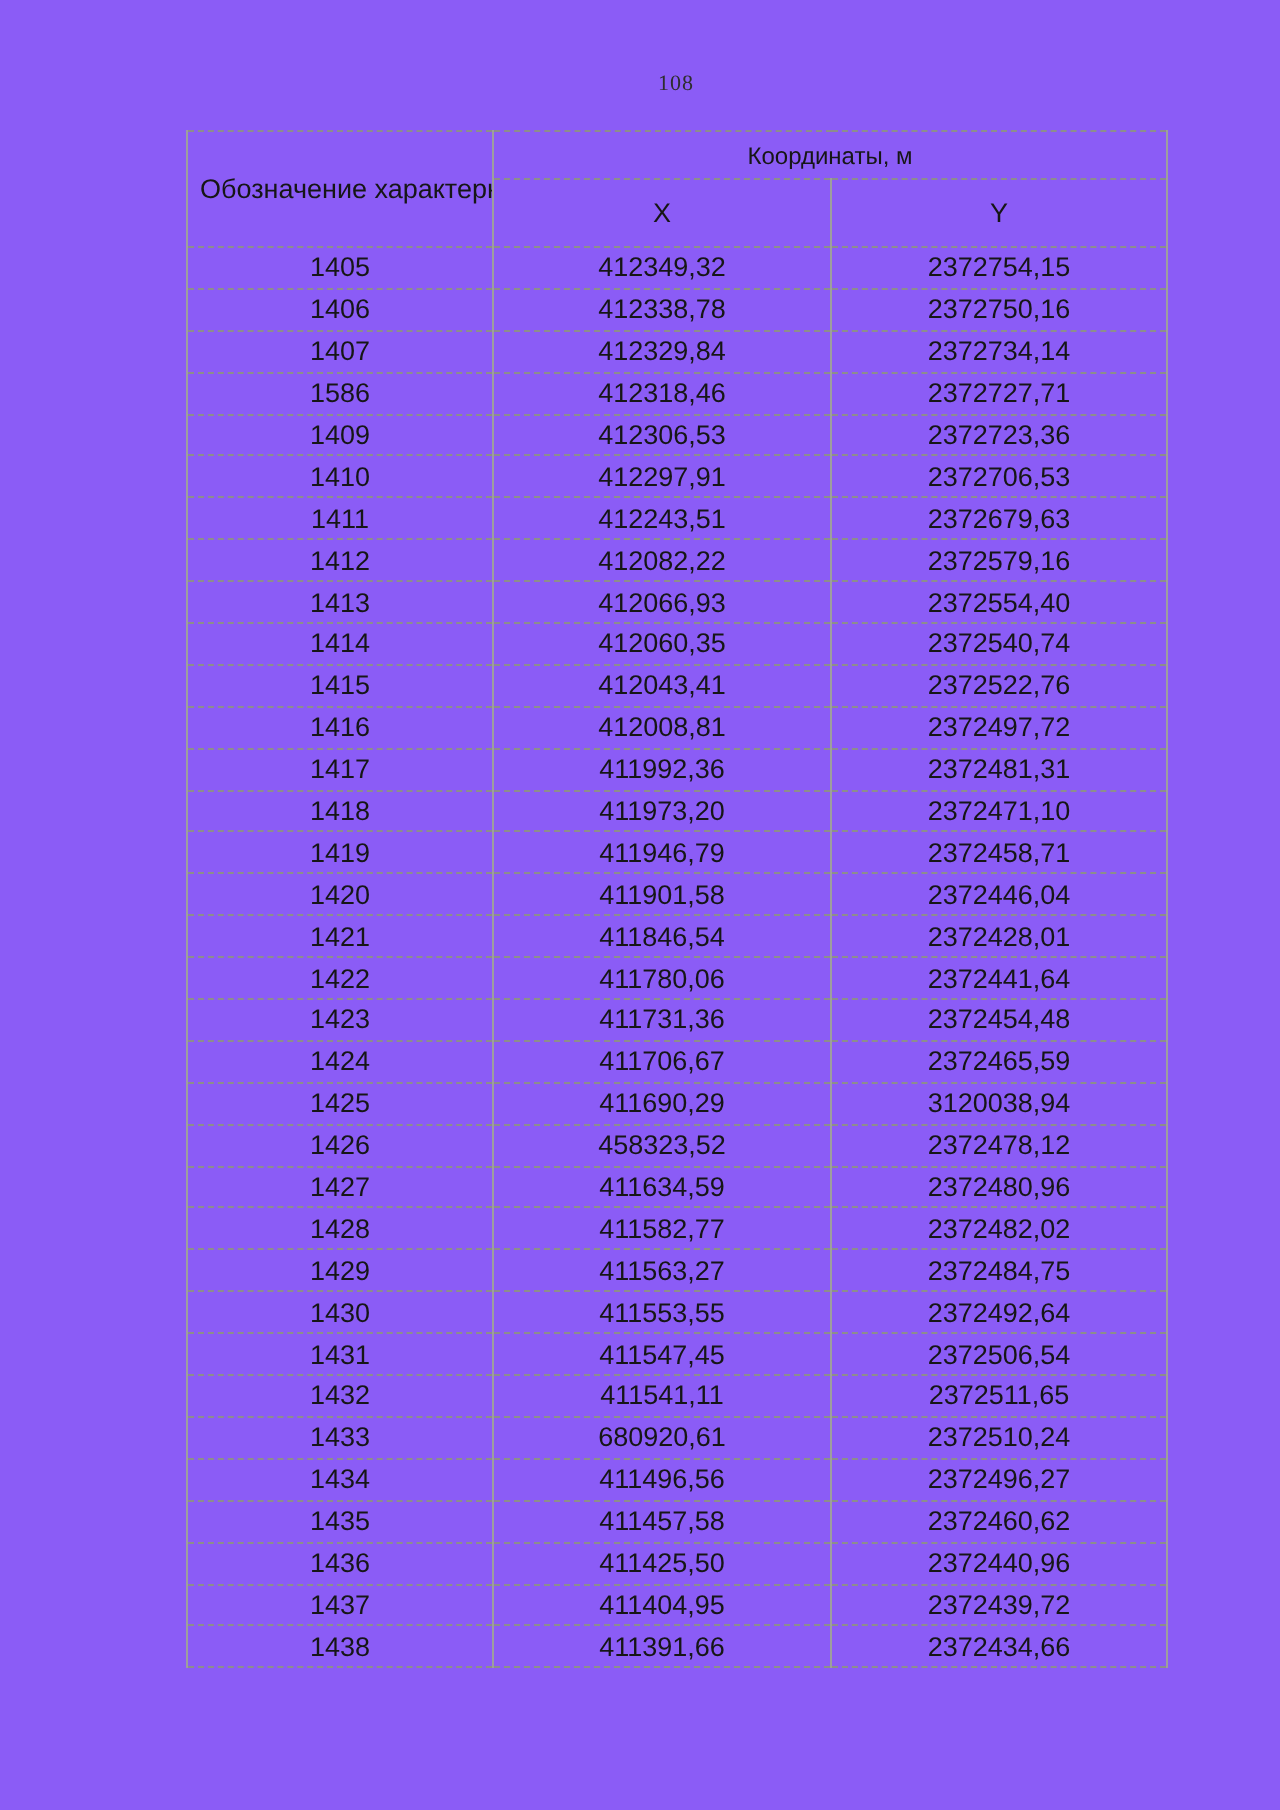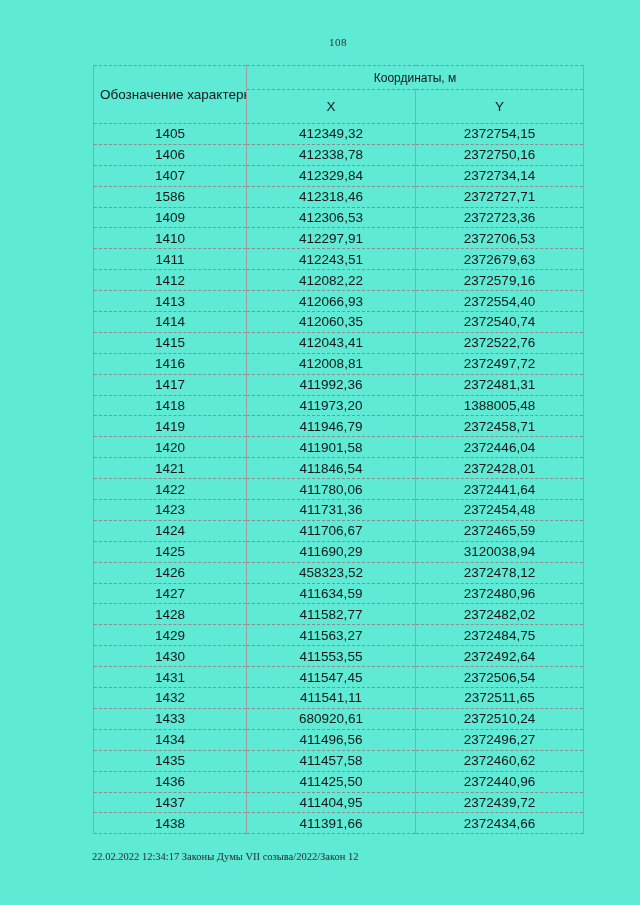--- a/index.html
+++ b/index.html
@@ -4,21 +4,21 @@
 <style>
   html, body {
     margin: 0;
     padding: 0;
     background: #ffffff;
   }
   .page {
     position: relative;
     width: 640px;
     height: 905px;
-    background: #5eead4;
+    background: #8b5cf6;
     font-family: "Liberation Sans", sans-serif;
     color: #1b1b1b;
     overflow: hidden;
   }
   .page-number {
     position: absolute;
     top: 36px;
     left: 93px;
     width: 490px;
     text-align: center;
@@ -168,21 +168,21 @@
           <td>2372497,72</td>
         </tr>
         <tr>
           <td>1417</td>
           <td>411992,36</td>
           <td>2372481,31</td>
         </tr>
         <tr>
           <td>1418</td>
           <td>411973,20</td>
-          <td>1388005,48</td>
+          <td>2372471,10</td>
         </tr>
         <tr>
           <td>1419</td>
           <td>411946,79</td>
           <td>2372458,71</td>
         </tr>
         <tr>
           <td>1420</td>
           <td>411901,58</td>
           <td>2372446,04</td>
@@ -273,15 +273,14 @@
           <td>2372439,72</td>
         </tr>
         <tr>
           <td>1438</td>
           <td>411391,66</td>
           <td>2372434,66</td>
         </tr>
       </tbody>
   </table>
 
-  <div class="footer">22.02.2022 12:34:17 Законы Думы VII созыва/2022/Закон 12</div>
 
 </div>
 
 </body></html>

